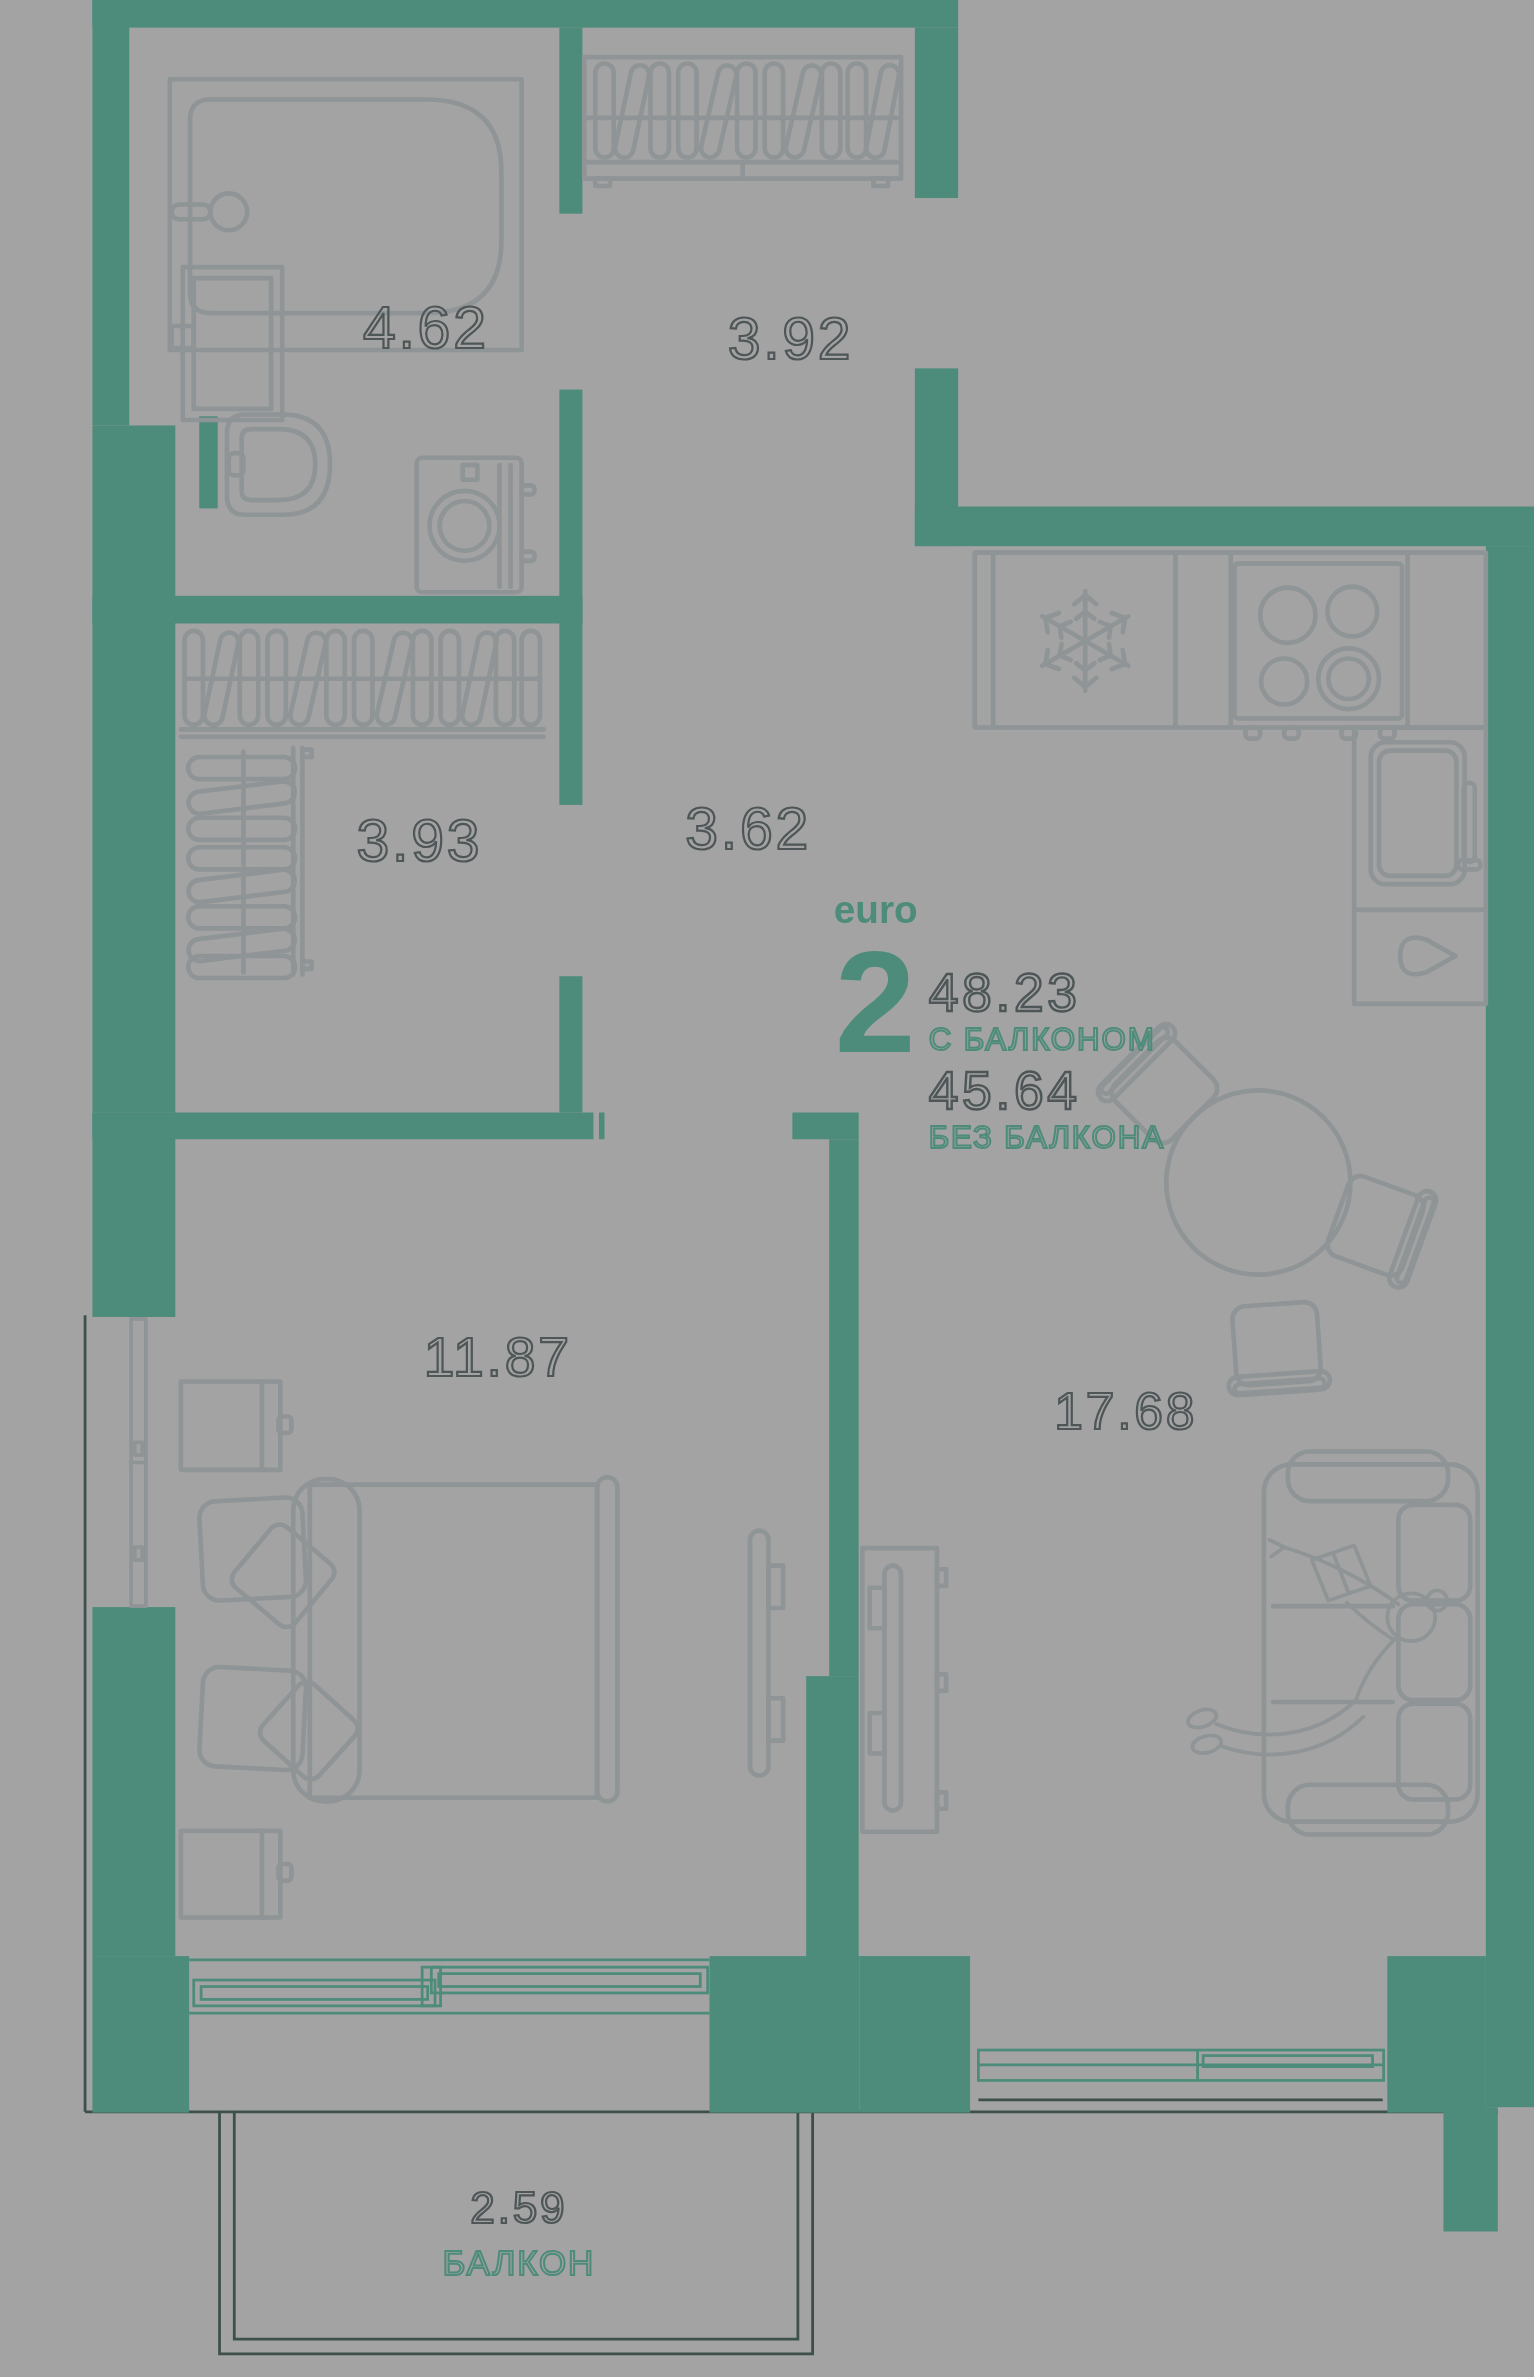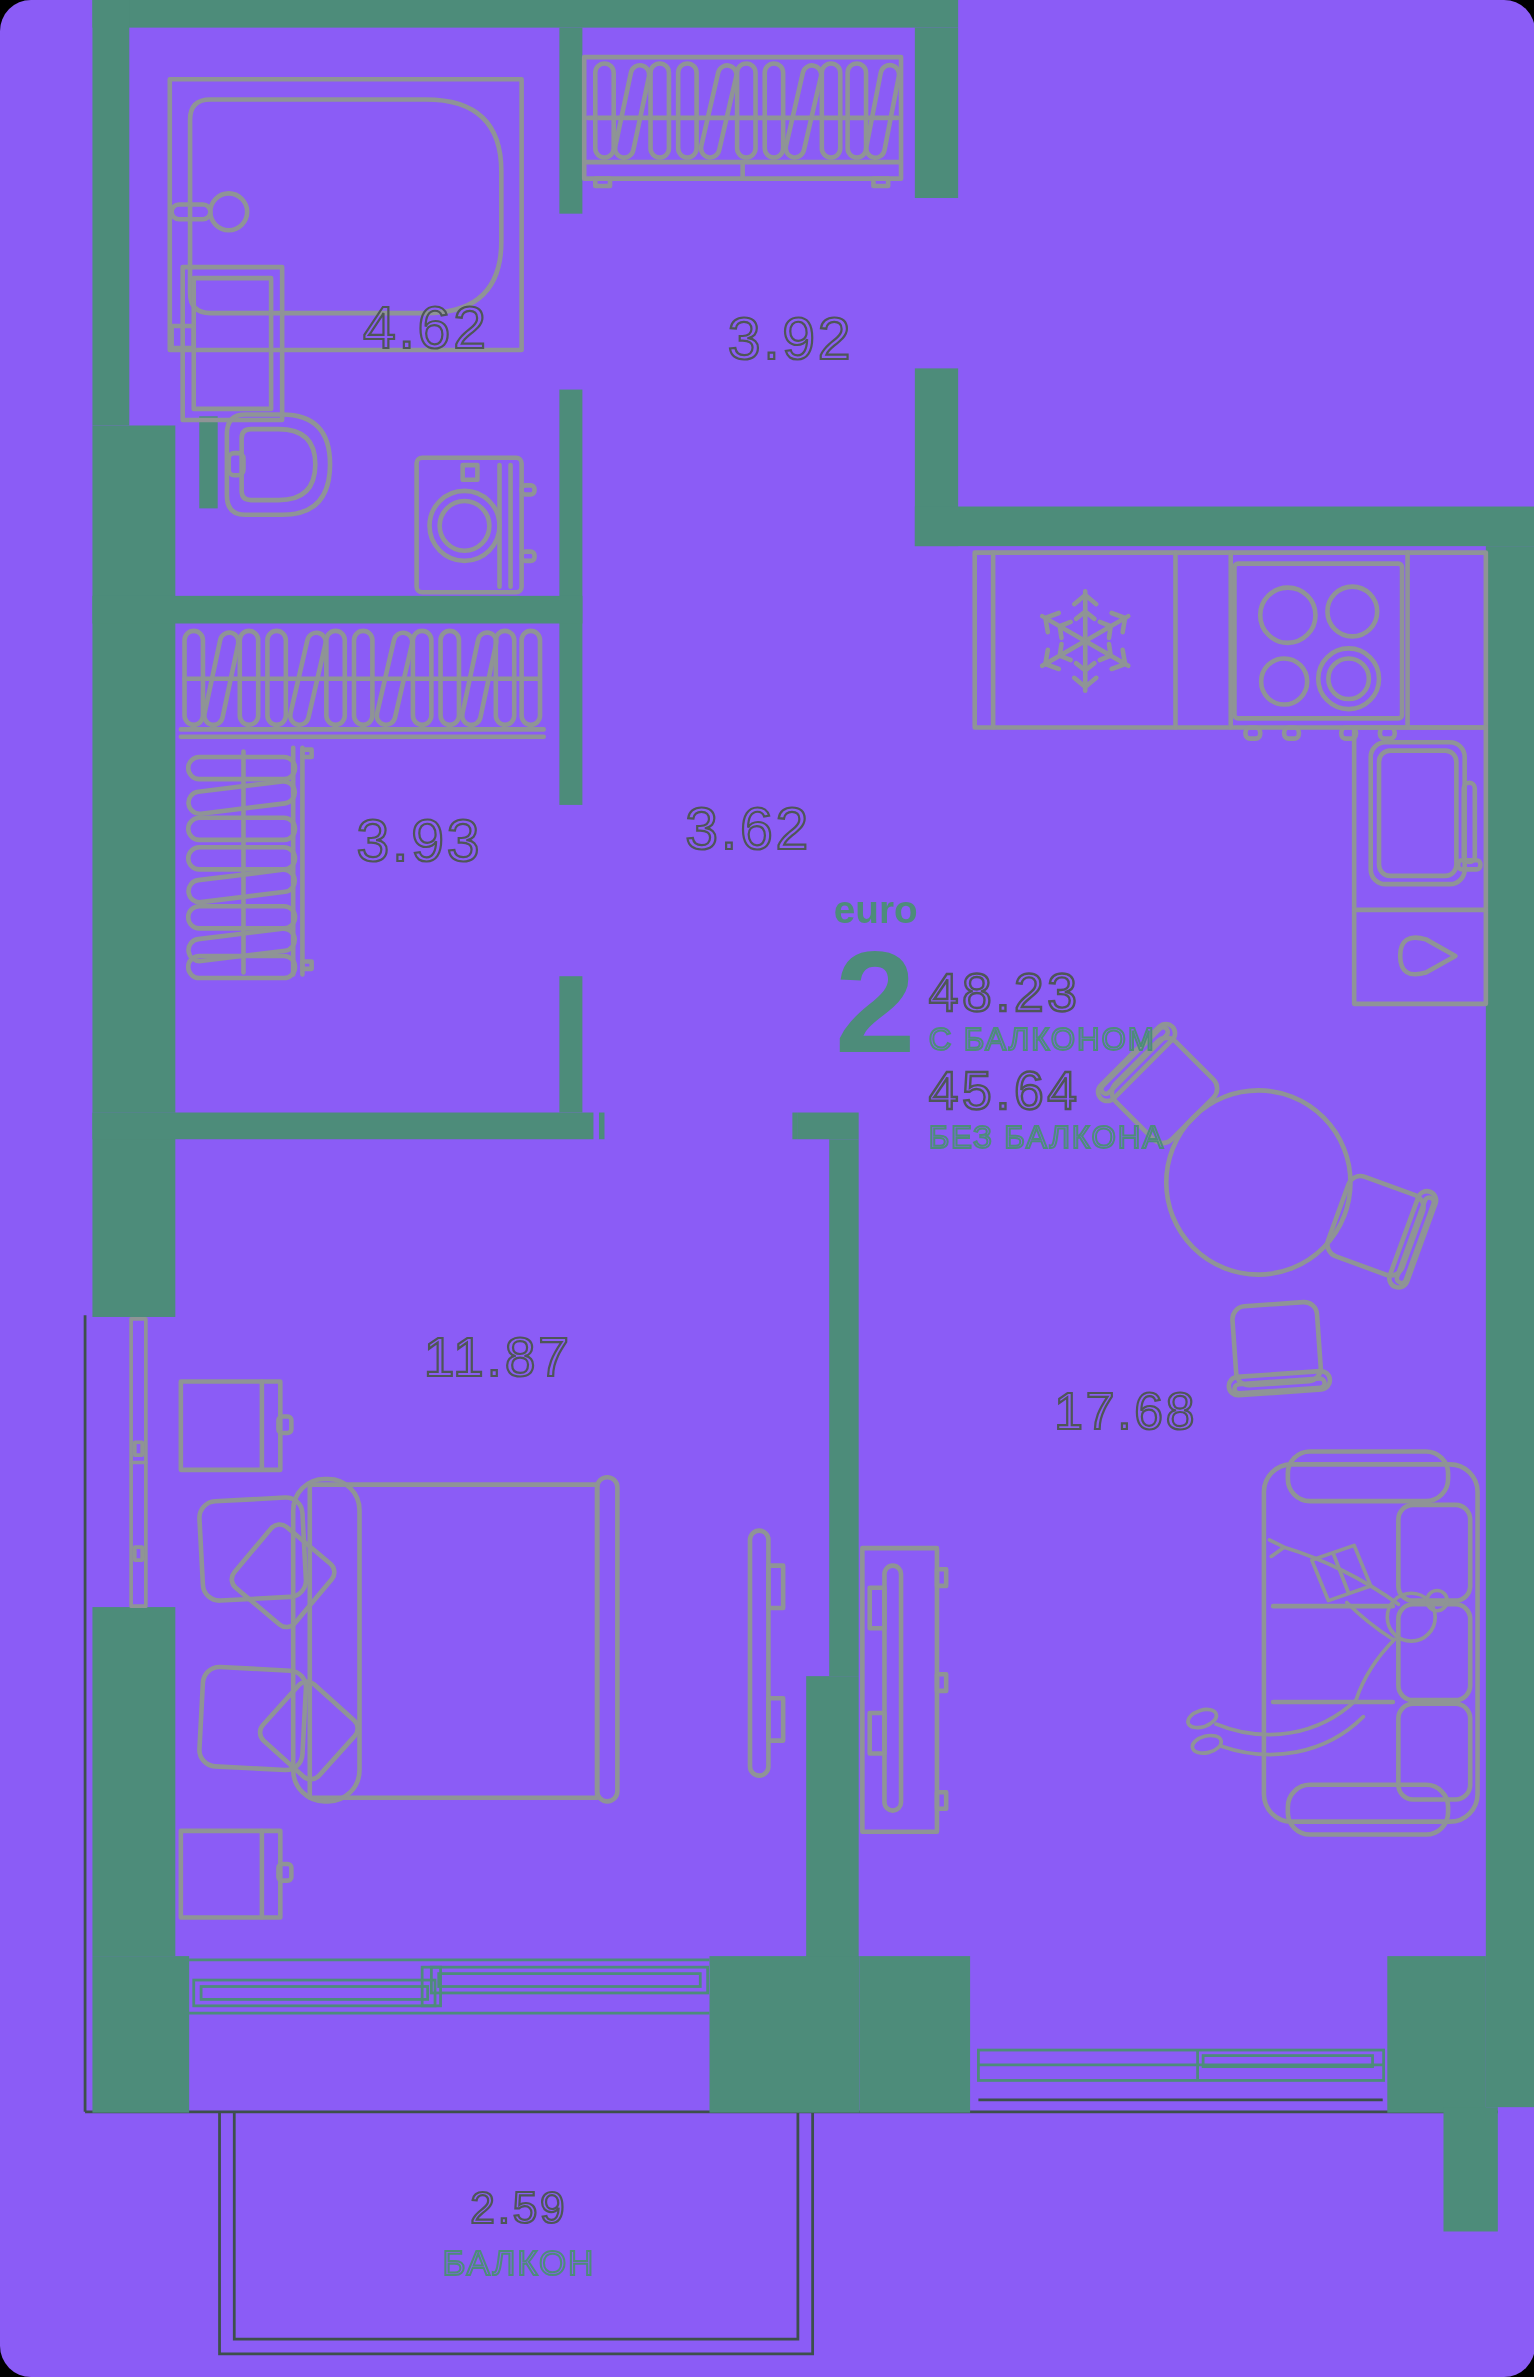--- a/index.html
+++ b/index.html
@@ -1,16 +1,16 @@
 <!DOCTYPE html>
 <html style="font-size:14.7px"><head>
 <meta charset="utf-8">
 <style>
   html,body{margin:0;padding:0;background:#000;}
-  .stage{position:relative;width:1535px;height:2377px;background:#8b5cf6;overflow:hidden;border-radius:31px;}
+  .stage{position:relative;width:1535px;height:2377px;background:#a3a3a3;overflow:hidden;}
   svg{display:block;}
   text{font-family:"Liberation Sans","DejaVu Sans",sans-serif;}
   .area-num{fill:none;stroke:#4e5657;stroke-width:2.4;letter-spacing:3px;}
   .area-big{fill:none;stroke:#4e5657;stroke-width:2.6;letter-spacing:4px;}
   .teal-hollow{fill:none;stroke:#4d8c7a;stroke-width:2.2;letter-spacing:2px;}
   .teal-solid{fill:#4d8c7a;stroke:none;font-weight:bold;}
   .furn{fill:none;stroke:#8f9496;stroke-width:5;stroke-linecap:round;stroke-linejoin:round;}
   .furn-thin{fill:none;stroke:#8f9496;stroke-width:4;stroke-linecap:round;stroke-linejoin:round;}
   .walls{fill:#4d8c7a;stroke:none;}
   .glaz{fill:none;stroke:#4d8c7a;stroke-width:3;}

